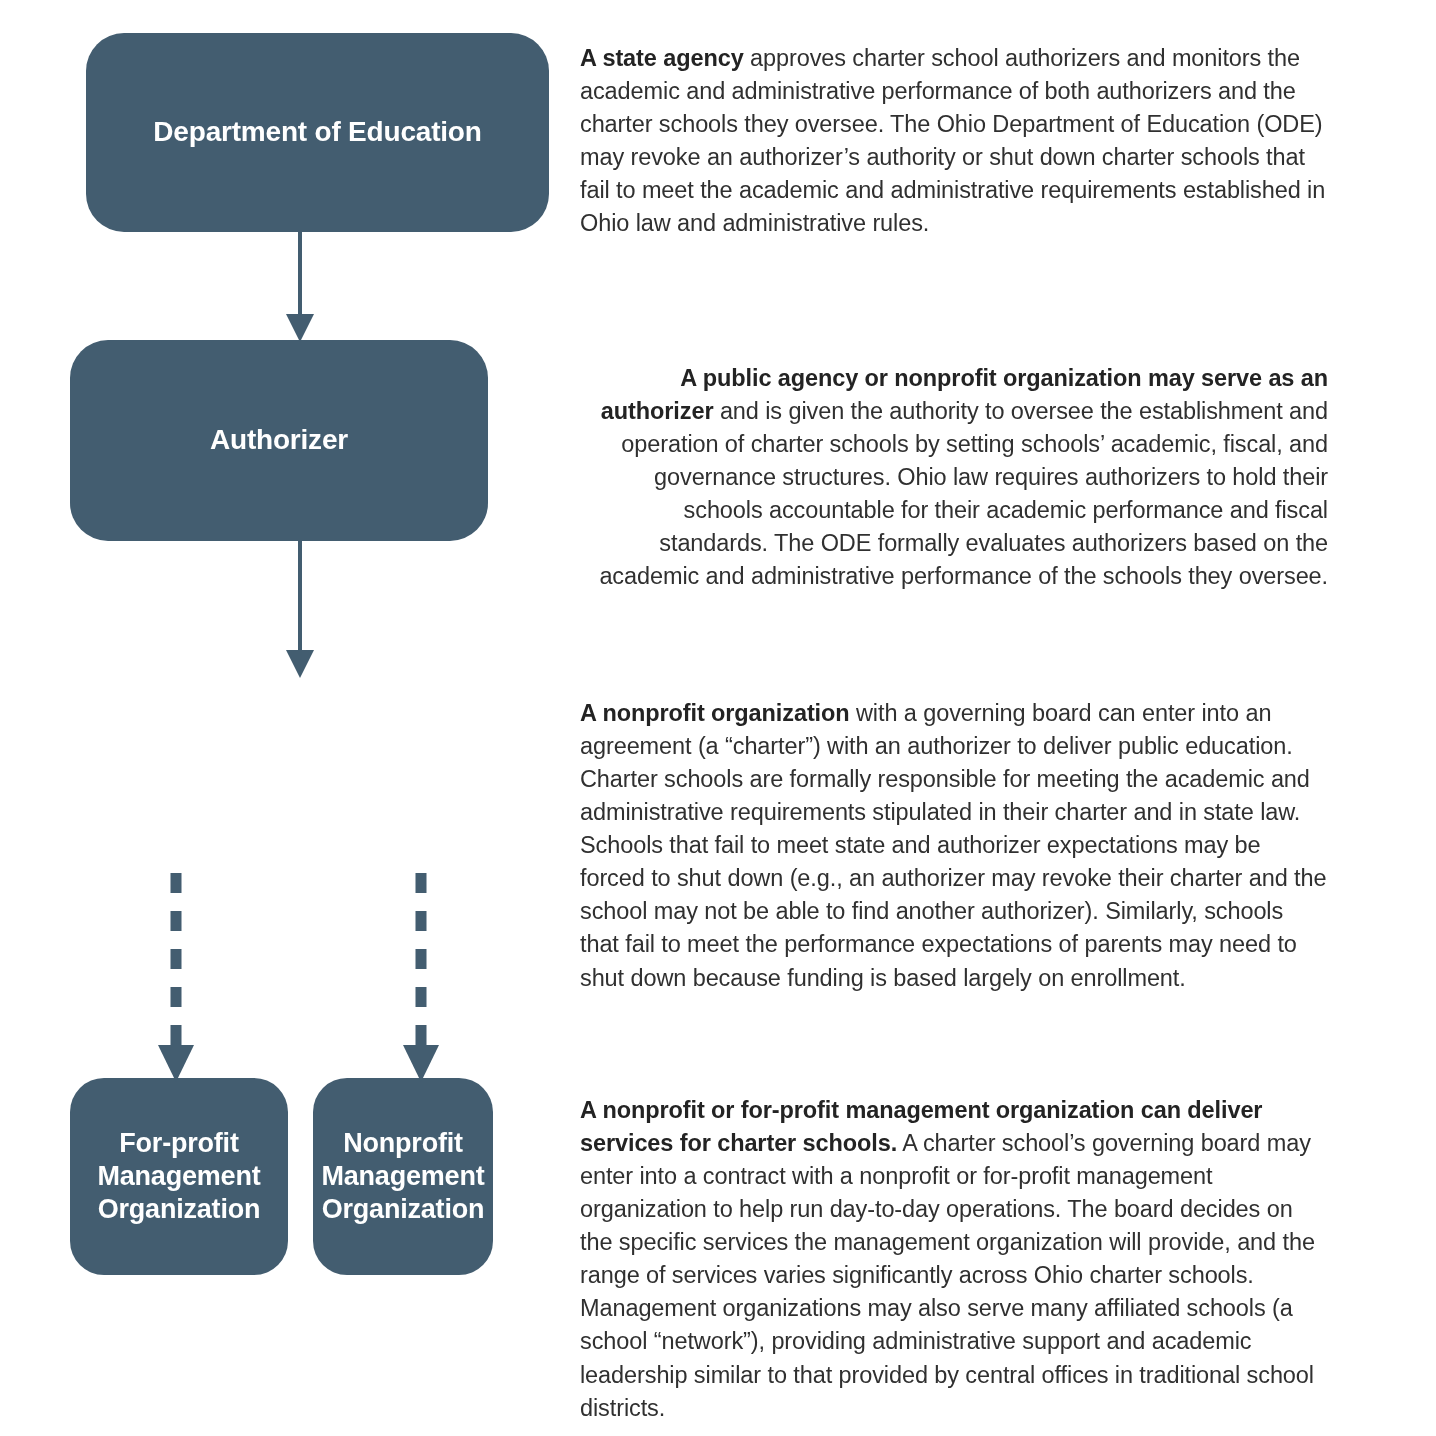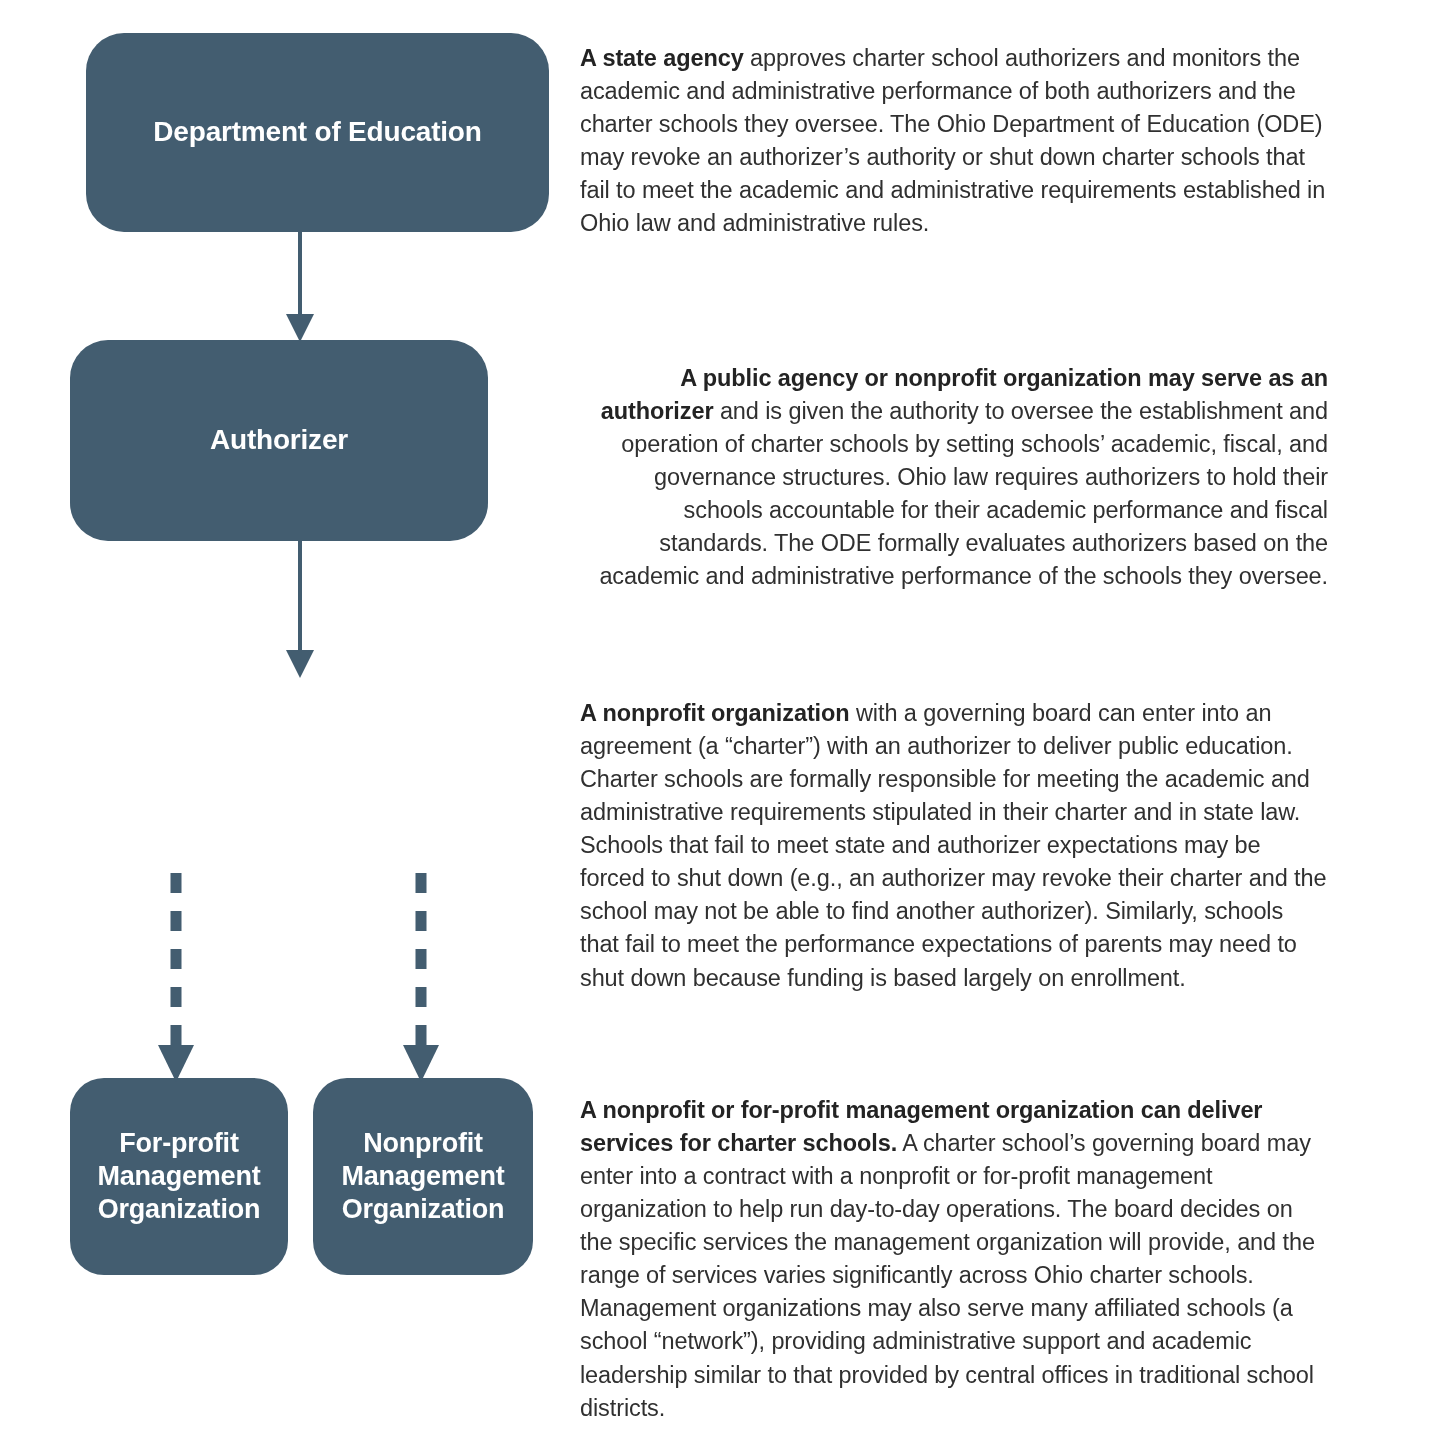--- a/index.html
+++ b/index.html
@@ -70,21 +70,21 @@
     top: 1078px;
     width: 218px;
     height: 197px;
     border-radius: 34px;
   }
   #node-forprofit .node-label { font-size: 27px; }
 
   #node-nonprofit {
     left: 313px;
     top: 1078px;
-    width: 220px;
+    width: 180px;
     height: 197px;
     border-radius: 34px;
   }
   #node-nonprofit .node-label { font-size: 27px; }
 
   
   .connector {
     position: absolute;
   }
 

